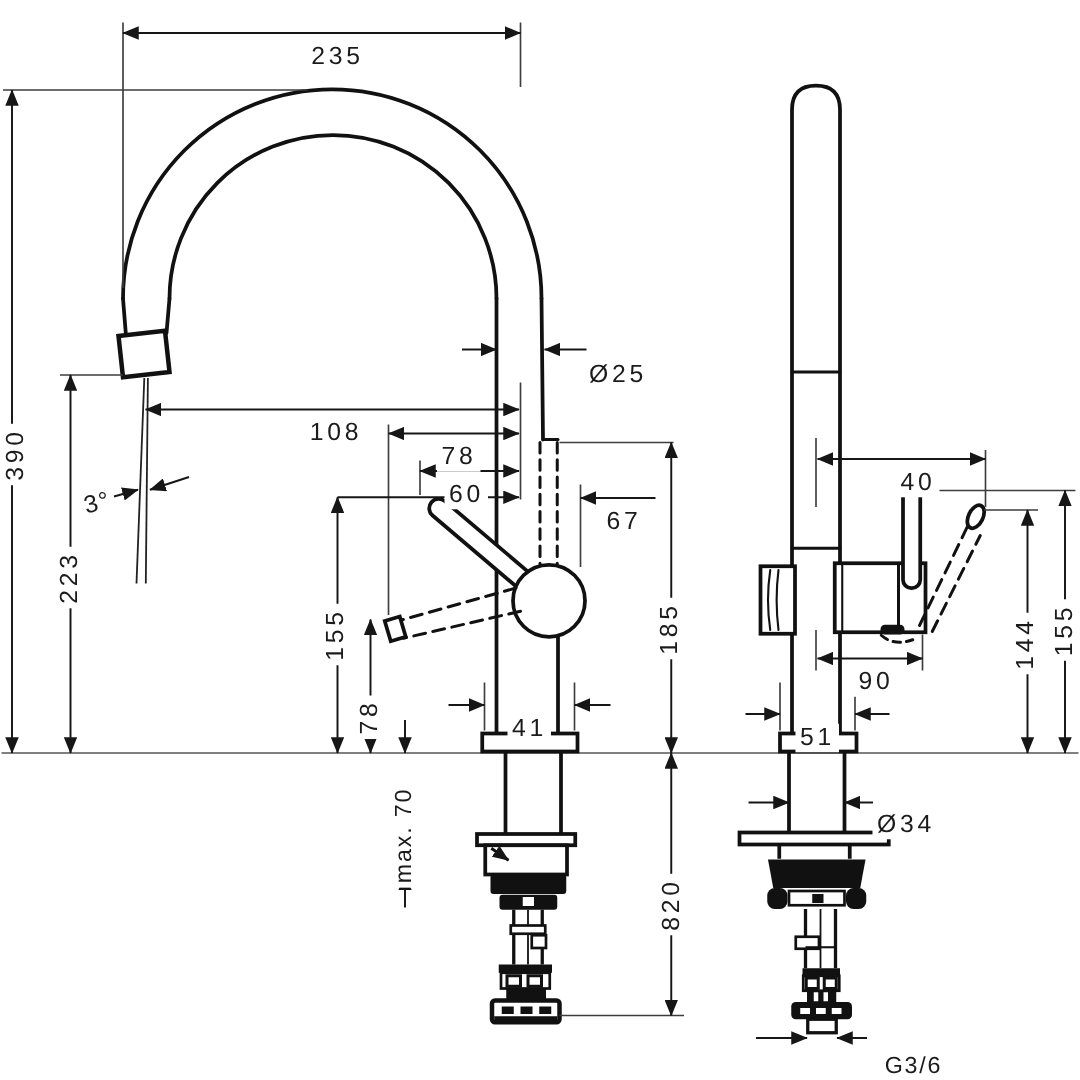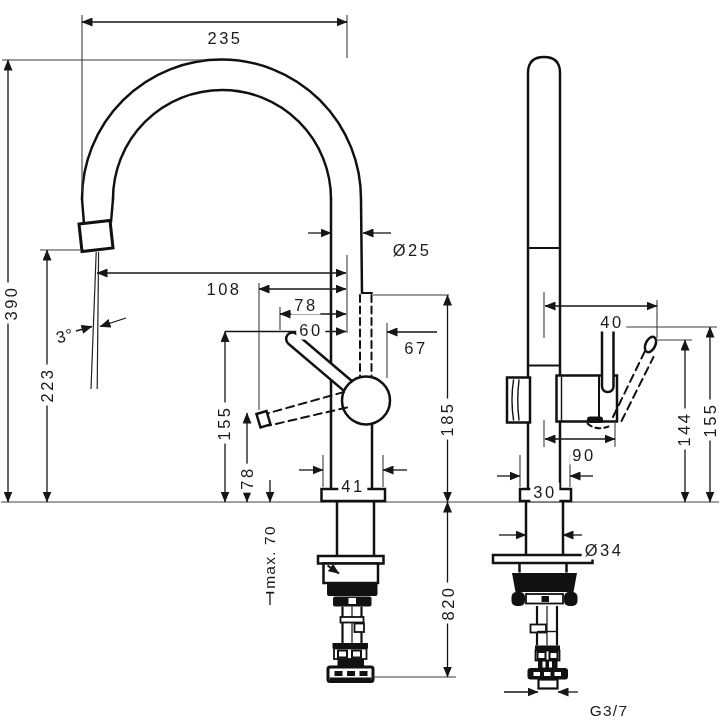--- a/index.html
+++ b/index.html
@@ -215,18 +215,18 @@
   <span class="dim v" style="left:224px;top:407px">155</span>
   <span class="dim v" style="left:247px;top:462px">78</span>
   <span class="dim" style="left:353px;top:470px">41</span>
   <span class="dim v tight" style="left:270px;top:541px">max. 70</span>
   <span class="dim v" style="left:447.5px;top:587px">820</span>
 
   <span class="dim" style="left:612px;top:306px">40</span>
   <span class="dim v" style="left:684px;top:413px">144</span>
   <span class="dim v" style="left:710px;top:404px">155</span>
   <span class="dim" style="left:584px;top:439px">90</span>
-  <span class="dim" style="left:545px;top:476px">30</span>
+  <span class="dim" style="left:545px;top:476px">51</span>
   <span class="dim" style="left:604px;top:534px">Ø34</span>
-  <span class="dim tight" style="left:609px;top:695px">G3/7</span>
+  <span class="dim tight" style="left:609px;top:695px">G3/6</span>
 </div>
 
 </div>
 
 </body></html>

